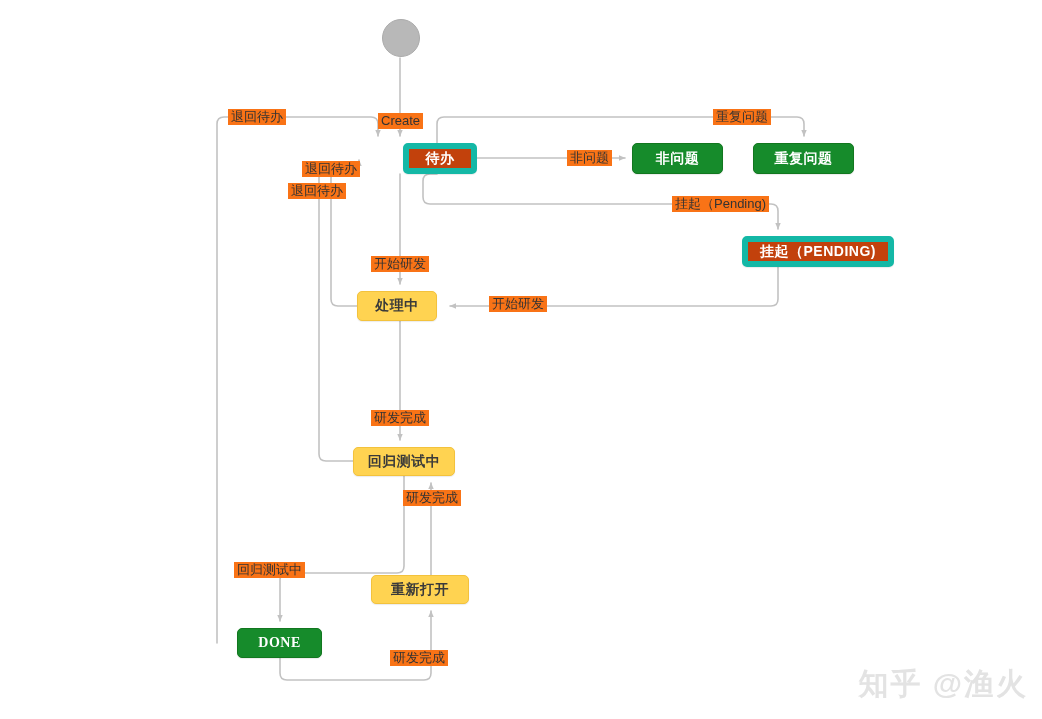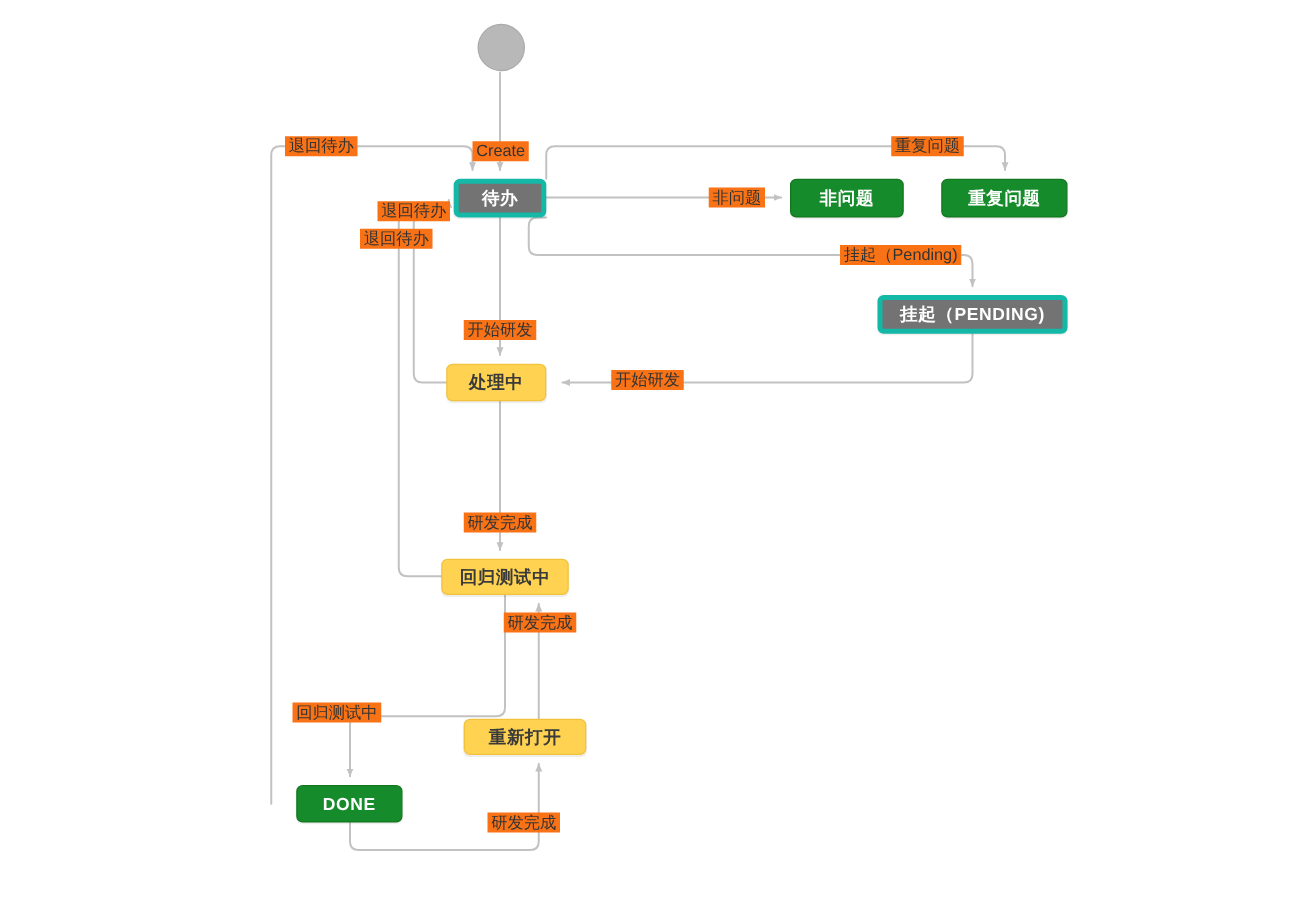--- a/index.html
+++ b/index.html
@@ -17,24 +17,25 @@
     box-sizing:border-box;
     display:flex;align-items:center;justify-content:center;
     border-radius:5px;
     font-size:14px;
     font-weight:bold;
     letter-spacing:0.5px;
     white-space:nowrap;
     user-select:none;
   }
   .node.blue{
-    background:#737373;
-    border:4px solid #14b8a6;
+    background:#c2410c;
+    border:6px solid #14b8a6;
     color:#ffffff;
     box-shadow:0 1px 1px rgba(0,0,0,.08);
+    margin-left:40px;
   }
   .node.green{
     background:#168b2b;
     border:1px solid #12771f;
     color:#ffffff;
     box-shadow:0 1px 1px rgba(0,0,0,.08);
   }
   .node.yellow{
     background:#ffd351;
     border:1px solid #f3c23c;
@@ -111,30 +112,31 @@
 
   <div class="start-circle" style="left:382px;top:19px;width:36px;height:36px;"></div>
 
   <div class="node blue" style="left:363px;top:143px;width:74px;height:31px;">待办</div>
   <div class="node green" style="left:632px;top:143px;width:91px;height:31px;">非问题</div>
   <div class="node green" style="left:753px;top:143px;width:101px;height:31px;">重复问题</div>
   <div class="node blue" style="left:702px;top:236px;width:152px;height:31px;">挂起（PENDING)</div>
   <div class="node yellow" style="left:357px;top:291px;width:80px;height:30px;">处理中</div>
   <div class="node yellow" style="left:353px;top:447px;width:102px;height:29px;">回归测试中</div>
   <div class="node yellow" style="left:371px;top:575px;width:98px;height:29px;">重新打开</div>
-  <div class="node green" style="left:237px;top:628px;width:85px;height:30px;">DONE</div>
+  <div class="node green" style="left:237px;top:628px;width:85px;height:30px;font-family:Liberation Serif, serif;">DONE</div>
 
   <div class="edge-label" style="left:228px;top:109px;">退回待办</div>
   <div class="edge-label" style="left:378px;top:113px;">Create</div>
   <div class="edge-label" style="left:713px;top:109px;">重复问题</div>
   <div class="edge-label" style="left:567px;top:150px;">非问题</div>
   <div class="edge-label" style="left:302px;top:161px;">退回待办</div>
   <div class="edge-label" style="left:288px;top:183px;">退回待办</div>
   <div class="edge-label" style="left:672px;top:196px;">挂起（Pending)</div>
   <div class="edge-label" style="left:371px;top:256px;">开始研发</div>
   <div class="edge-label" style="left:489px;top:296px;">开始研发</div>
   <div class="edge-label" style="left:371px;top:410px;">研发完成</div>
   <div class="edge-label" style="left:403px;top:490px;">研发完成</div>
   <div class="edge-label" style="left:234px;top:562px;">回归测试中</div>
   <div class="edge-label" style="left:390px;top:650px;">研发完成</div>
 
+  <div class="watermark">知乎 @渔火</div>
 
 </div>
 
 </body></html>

